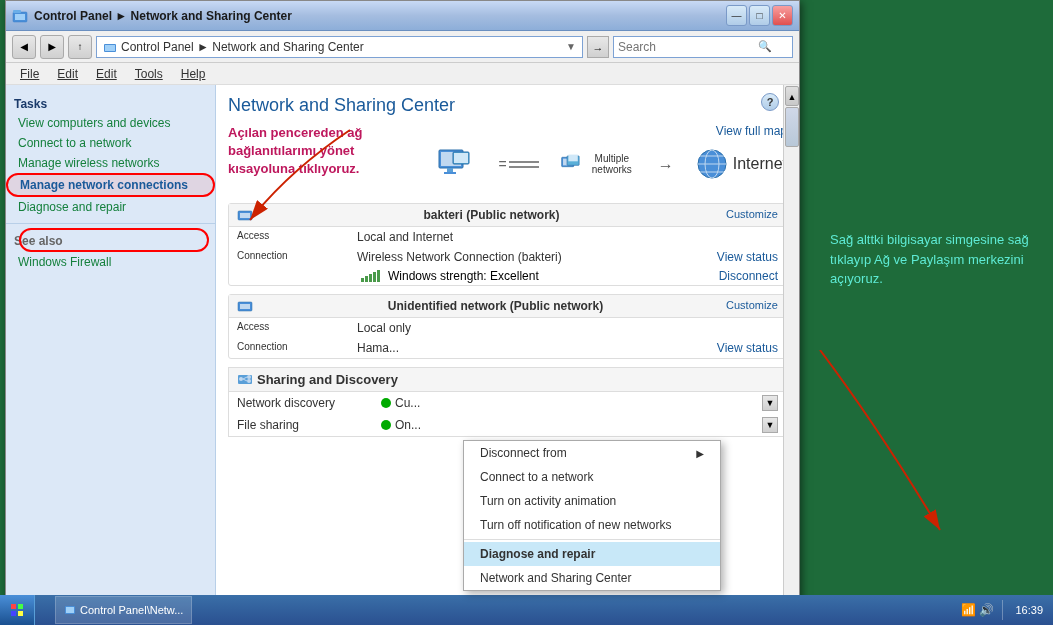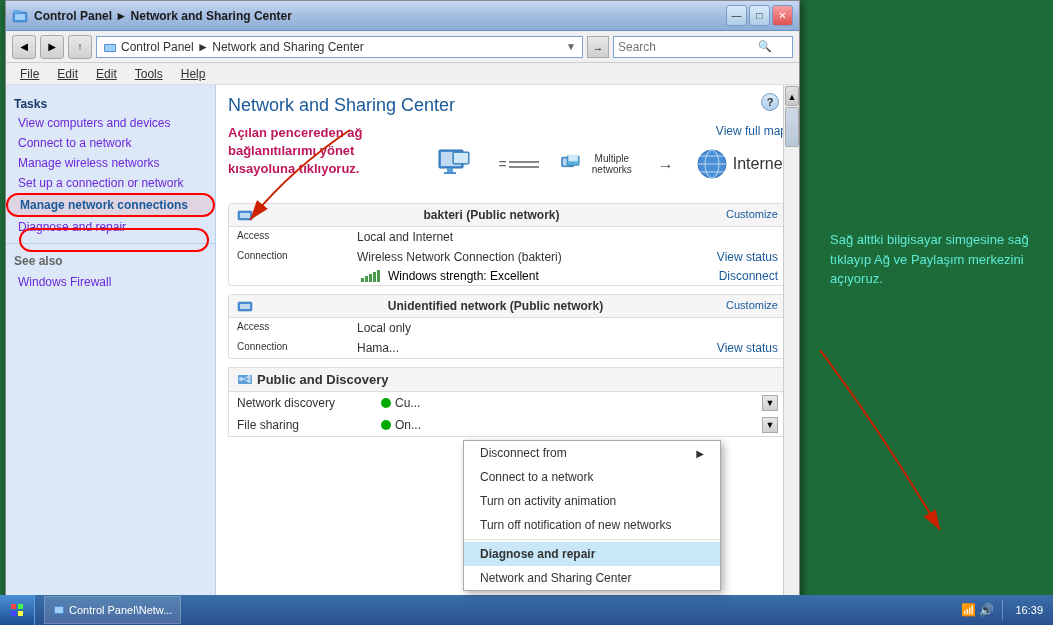--- a/index.html
+++ b/index.html
@@ -29,21 +29,21 @@
     .menu-bar { height: 22px; background: #f0f0f0; display: flex; align-items: center; padding: 0 6px; gap: 2px; border-bottom: 1px solid #ddd; }
     .menu-item { padding: 2px 8px; font-size: 12px; cursor: pointer; color: #333; }
     .menu-item span { text-decoration: underline; }
 
     
     .main-area { display: flex; flex: 1; overflow: hidden; }
 
     
     .sidebar { width: 210px; background: #dce8f7; border-right: 1px solid #b8cfe8; padding: 8px 0; overflow-y: auto; flex-shrink: 0; }
     .sidebar-section-title { font-size: 12px; font-weight: bold; color: #1a3a6a; padding: 4px 8px 2px 8px; }
-    .sidebar-link { display: block; padding: 3px 8px 3px 12px; font-size: 12px; color: #6d28d9; cursor: pointer; text-decoration: none; }
+    .sidebar-link { display: block; padding: 3px 8px 3px 12px; font-size: 12px; color: #15803d; cursor: pointer; text-decoration: none; }
     .sidebar-link.highlighted { background: rgba(255,50,50,0.1); border: 2px solid red; border-radius: 12px; color: #1a5a9a; font-weight: bold; }
     .sidebar-divider { height: 1px; background: #b8cfe8; margin: 6px 0; }
     .see-also { font-size: 12px; color: #666; padding: 4px 8px; font-weight: bold; }
     .help-btn { position: absolute; top: 62px; right: 12px; width: 18px; height: 18px; border-radius: 50%; border: 1px solid #7a9ac8; background: linear-gradient(to bottom, #d8eaf8, #b0cce8); display: flex; align-items: center; justify-content: center; font-size: 11px; font-weight: bold; color: #333; cursor: pointer; }
 
     
     .content { flex: 1; background: white; padding: 10px 12px; overflow-y: auto; position: relative; }
     .panel-title { font-size: 18px; color: #1a5a9a; font-weight: normal; margin-bottom: 8px; }
 
     
@@ -83,21 +83,21 @@
     .context-menu { position: absolute; top: 440px; left: 463px; width: 258px; background: white; border: 1px solid #aaa; box-shadow: 3px 3px 8px rgba(0,0,0,0.3); z-index: 100; }
     .ctx-item { padding: 5px 16px; font-size: 12px; color: #333; cursor: pointer; display: flex; justify-content: space-between; align-items: center; }
     .ctx-item.highlighted { background: #c8e8f8; }
     .ctx-item.bold-item { font-weight: bold; }
     .ctx-separator { height: 1px; background: #ddd; margin: 2px 0; }
     .ctx-arrow { font-size: 10px; }
 
     
     .taskbar { position: absolute; bottom: 0; left: 0; right: 0; height: 30px; background: linear-gradient(to bottom, #3a6fa8, #2a5090); display: flex; align-items: center; }
     .start-btn { height: 30px; padding: 0 10px; background: linear-gradient(to bottom, #4a8fd8, #1a5090); border-right: 1px solid #5a9fd8; display: flex; align-items: center; gap: 4px; cursor: pointer; }
-    .taskbar-item { height: 28px; padding: 0 8px; background: rgba(255,255,255,0.15); border: 1px solid rgba(255,255,255,0.2); display: flex; align-items: center; gap: 4px; cursor: pointer; margin-left: 9px; }
+    .taskbar-item { height: 28px; padding: 0 8px; background: rgba(255,255,255,0.15); border: 1px solid rgba(255,255,255,0.2); display: flex; align-items: center; gap: 4px; cursor: pointer; margin-left: 20px; }
     .taskbar-item-text { font-size: 11px; color: white; }
     .taskbar-right { margin-left: auto; display: flex; align-items: center; gap: 4px; padding-right: 6px; }
     .taskbar-icons { display: flex; align-items: center; gap: 3px; color: white; font-size: 12px; }
     .taskbar-time { color: white; font-size: 11px; padding: 0 4px; }
 
     
     .right-annotation { position: absolute; top: 230px; left: 830px; width: 200px; font-size: 13px; color: #5eead4; line-height: 1.5; }
   </style>
 </head>
 <body>
@@ -145,21 +145,20 @@
     <span class="menu-item"><span>Help</span></span>
   </div>
 
   <div class="main-area">
 
     <div class="sidebar">
       <div class="sidebar-section-title">Tasks</div>
       <a class="sidebar-link">View computers and devices</a>
       <a class="sidebar-link">Connect to a network</a>
       <a class="sidebar-link">Manage wireless networks</a>
-      <a class="sidebar-link">Set up a connection or network</a>
       <a class="sidebar-link highlighted">Manage network connections</a>
       <a class="sidebar-link">Diagnose and repair</a>
       <div class="sidebar-divider"></div>
       <div class="see-also">See also</div>
       <a class="sidebar-link">Windows Firewall</a>
     </div>
 
     <div class="content" style="position:relative;">
 
       <div class="help-btn" style="position:absolute; top:8px; right:20px;">?</div>
@@ -275,21 +274,21 @@
       <div class="sharing-section">
         <div class="sharing-header">
           <svg width="16" height="14" viewBox="0 0 16 14">
             <rect x="1" y="3" width="14" height="9" rx="1" fill="#5a9fd8"></rect>
             <circle cx="4" cy="7" r="2" fill="#c0d8f0"></circle>
             <circle cx="12" cy="5" r="2" fill="#c0d8f0"></circle>
             <circle cx="12" cy="9" r="2" fill="#c0d8f0"></circle>
             <line x1="6" y1="7" x2="10" y2="5" stroke="#c0d8f0" stroke-width="1"></line>
             <line x1="6" y1="7" x2="10" y2="9" stroke="#c0d8f0" stroke-width="1"></line>
           </svg>
-          <span class="sharing-title">Public and Discovery</span>
+          <span class="sharing-title">Sharing and Discovery</span>
         </div>
         <div class="sharing-row">
           <span class="sharing-row-label">Network discovery</span>
           <div class="green-dot"></div>
           <span class="sharing-row-value">Cu...</span>
           <div class="expand-btn">▼</div>
         </div>
         <div class="sharing-row">
           <span class="sharing-row-label">File sharing</span>
           <div class="green-dot"></div>

